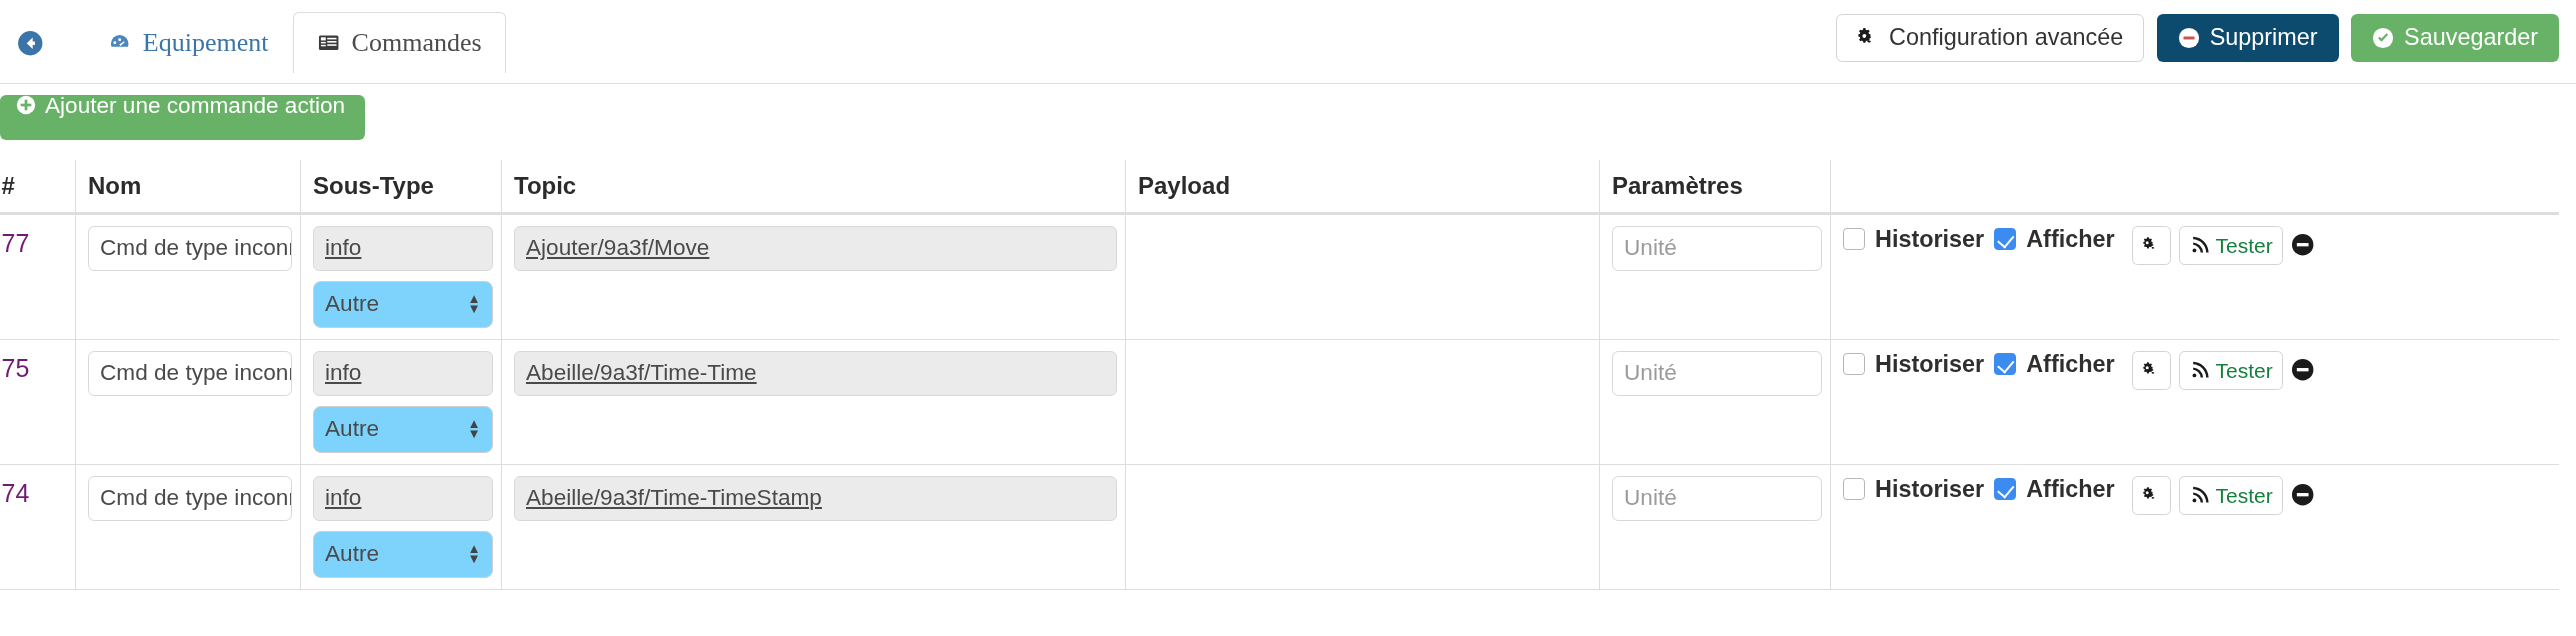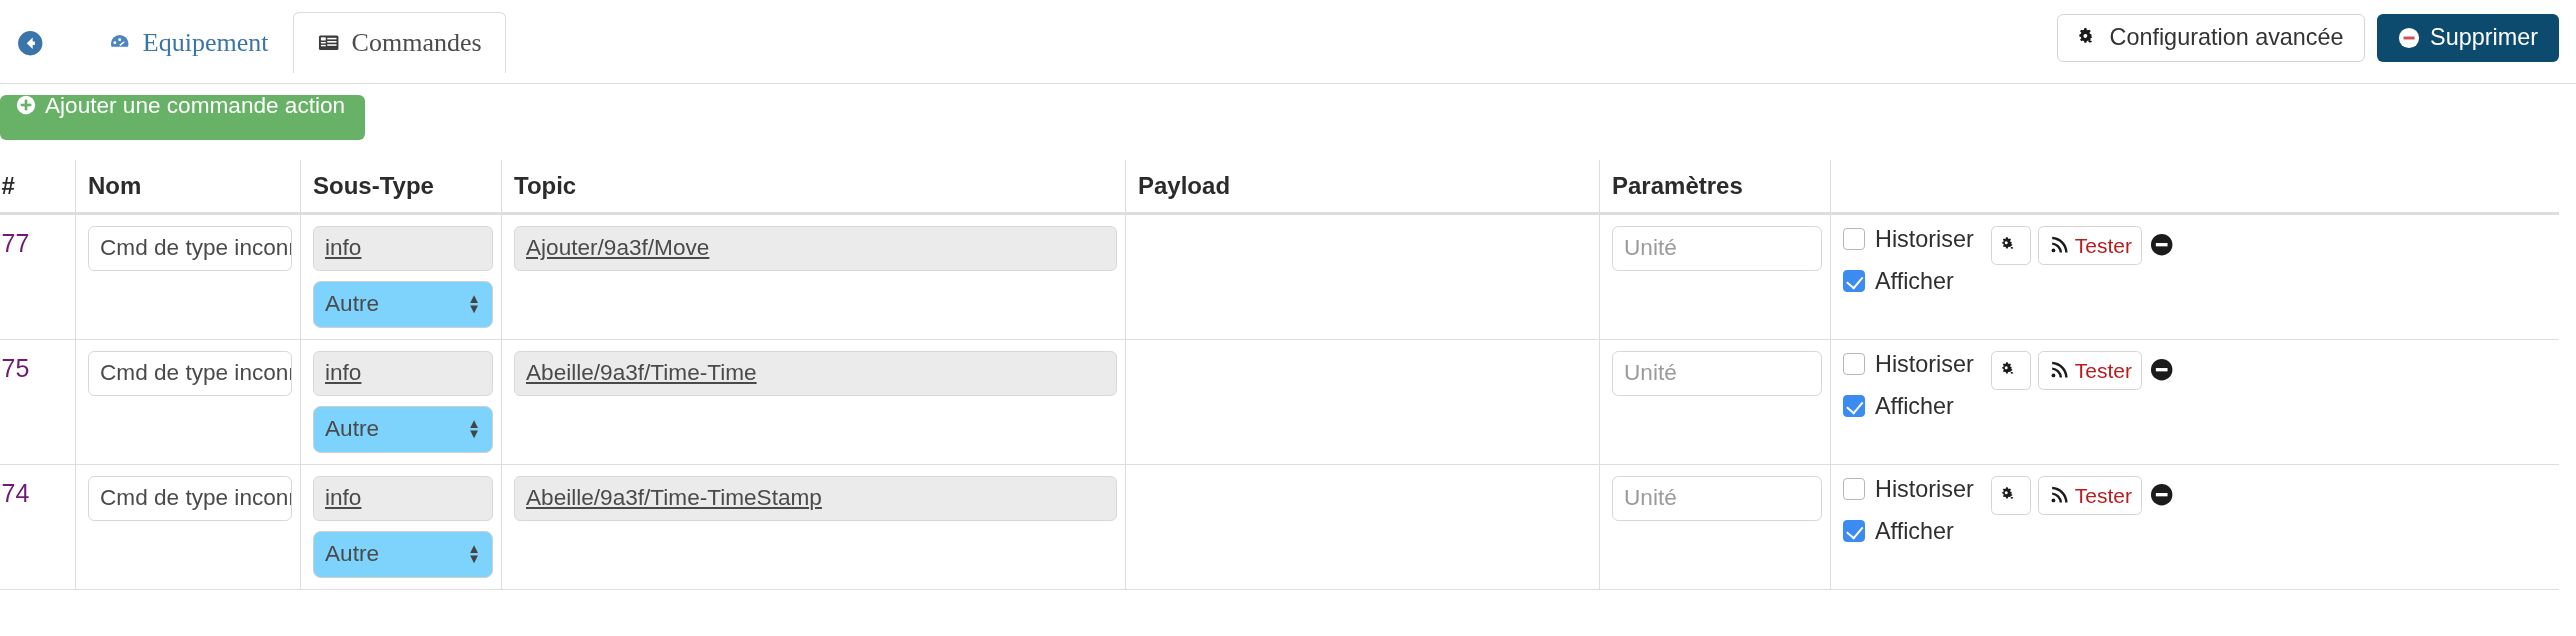--- a/index.html
+++ b/index.html
@@ -174,21 +174,21 @@
     line-height: 0;
   }
   .sel .spin i {
     font-style: normal;
     font-size: 13.3px;
     color: #444;
     line-height: 0.78;
   }
 
   
-  .chkwrap { display: flex; flex-direction: column; gap: 17px; padding-top: 1.6px; }
+  .chkwrap { display: flex; flex-direction: row; gap: 10px; padding-top: 1.6px; font-weight: bold; }
   .chkrow { display: flex; align-items: center; gap: 10px; cursor: pointer; }
   .cb {
     width: 22px; height: 22px;
     border: 1.6px solid #b6b6b6;
     border-radius: 3.9px;
     background: #ffffff;
     flex: 0 0 auto;
   }
   .cb.on {
     background: #3b8bf0;
@@ -211,21 +211,21 @@
   .sbtn {
     height: 39px;
     border: 1.6px solid #d4d4d4;
     border-radius: 5.5px;
     background: #ffffff;
     display: inline-flex;
     align-items: center;
     gap: 7px;
     padding: 0 9.4px;
     font-size: 21px;
-    color: #b91c1c;
+    color: #15803d;
     cursor: pointer;
     line-height: 1;
     white-space: nowrap;
   }
   .del-icon { font-size: 26.5px; color: #1b1b1b; line-height: 1; cursor: pointer; display:inline-flex; }
   svg { display: block; }
 </style>
 </head>
 <body>
 
@@ -286,20 +286,29 @@
     <div class="btn btn-danger">
       <span>
         <svg width="22" height="22" viewBox="0 0 24 24" aria-hidden="true">
           <circle cx="12" cy="12" r="11" fill="#ffffff"></circle>
           <rect x="6" y="10.4" width="12" height="3.2" fill="#cf5151"></rect>
         </svg>
       </span>
       <span>Supprimer</span>
     </div>
 
+    <div class="btn btn-success">
+      <span>
+        <svg width="22" height="22" viewBox="0 0 24 24" aria-hidden="true">
+          <circle cx="12" cy="12" r="11" fill="#ffffff"></circle>
+          <path d="M6.6 12.3 10.3 16 17.6 8.4 15.9 6.8 10.3 12.6 8.3 10.6Z" fill="#67b267"></path>
+        </svg>
+      </span>
+      <span>Sauvegarder</span>
+    </div>
 
   </div>
 </div>
 
 <div class="addbar">
   <div class="btn-add">
     <span>
       <svg width="20" height="20" viewBox="0 0 24 24" aria-hidden="true">
         <circle cx="12" cy="12" r="11" fill="#ffffff"></circle>
         <rect x="10.4" y="5.6" width="3.2" height="12.8" fill="#67b267"></rect>

